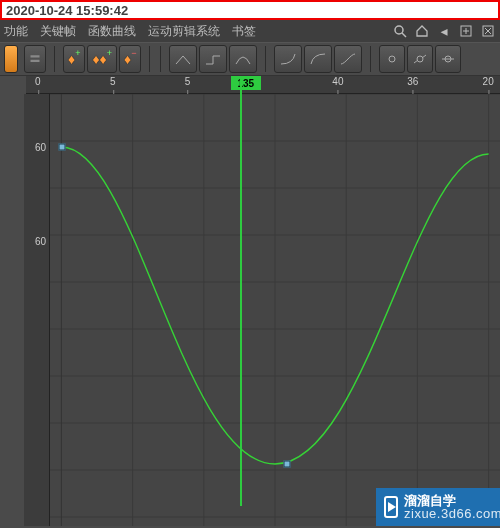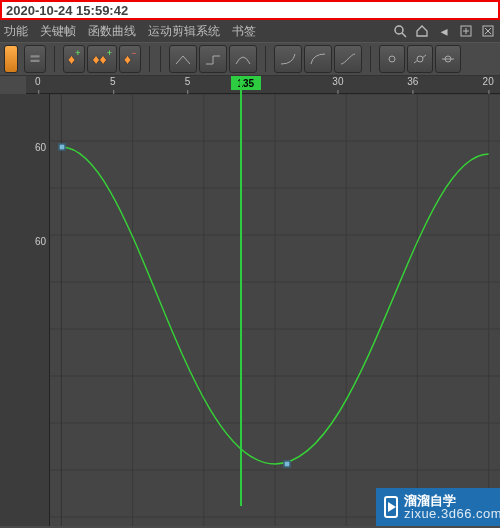--- a/index.html
+++ b/index.html
@@ -122,24 +122,25 @@
     height: 430px;
     background: #2ecc40;
   }
 
   .graph-wrap {
     position: relative;
     height: 432px;
     display: flex;
   }
   .yaxis {
-    width: 50px;
+    width: 26px;
     background: #3c3c3c;
     position: relative;
     border-right:1px solid #222;
+    margin-left:24px;
   }
   .yaxis .ylabel {
     position: absolute;
     right: 3px;
     font-size: 10px;
     color: #ccc;
     transform: translateY(-50%);
   }
   .plot {
     flex: 1;
@@ -313,21 +314,21 @@
         </svg>
       </div>
 
   </div>
 </div>
 
 <div class="ruler">
   <span class="tick" style="left:2.5%">0</span>
   <span class="tick" style="left:18.3%">5</span>
   <span class="tick" style="left:34.1%">5</span>
-  <span class="tick" style="left:65.8%">30</span>
+  <span class="tick" style="left:65.8%">40</span>
   <span class="tick" style="left:81.6%">36</span>
   <span class="tick" style="left:97.5%">20</span>
   <div class="playhead" style="left:45.1%">
     <div class="flag">135</div>
     <div class="line"></div>
   </div>
 </div>
 
 <div class="graph-wrap">
   <div class="yaxis">

